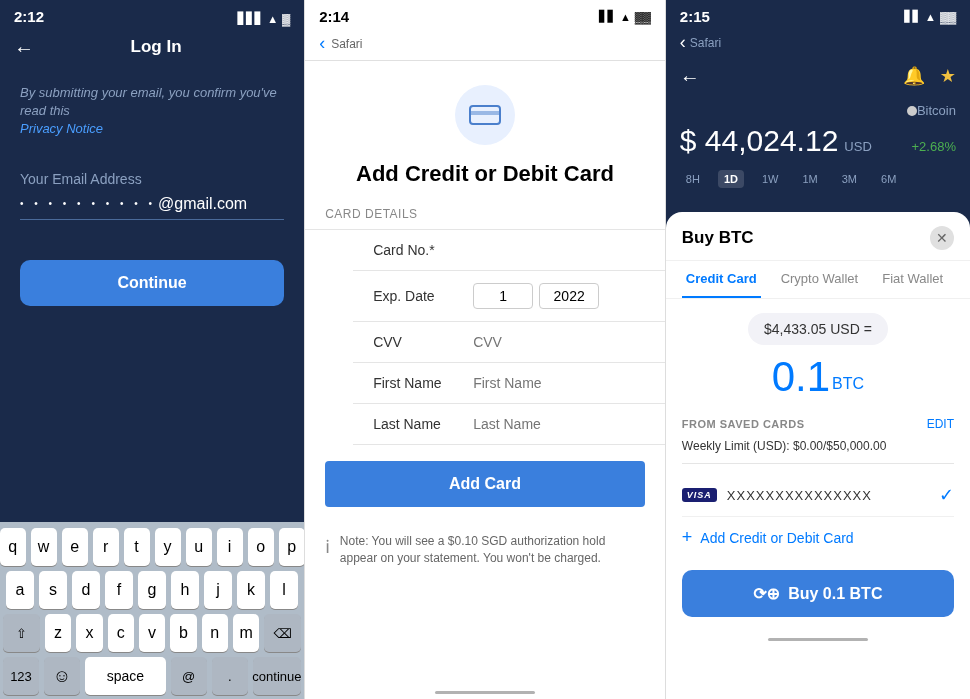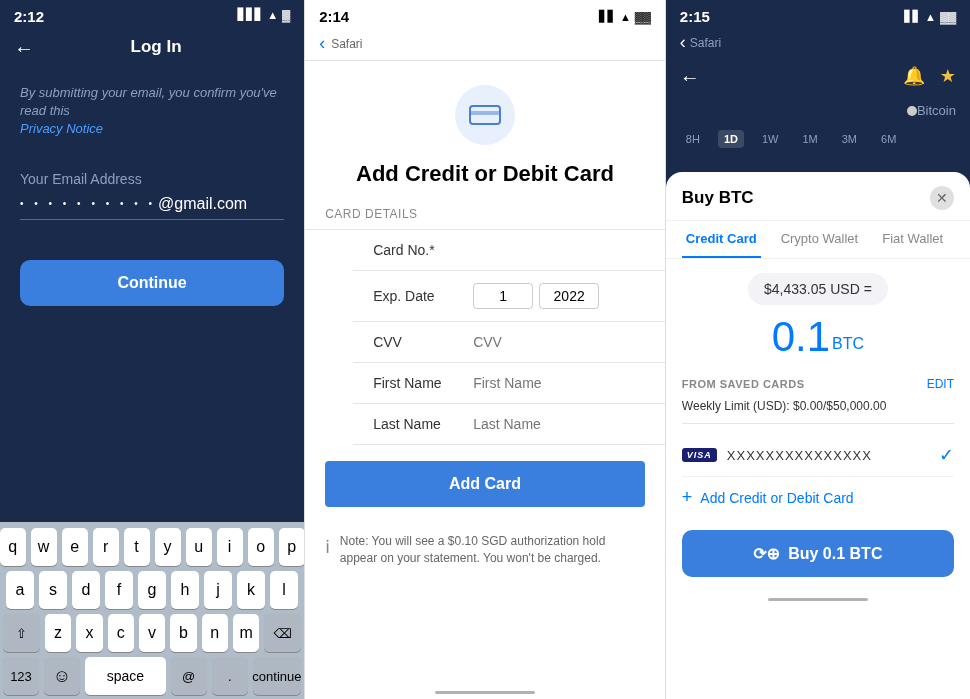--- a/index.html
+++ b/index.html
@@ -19,21 +19,21 @@
       background: #1a2a4a;
       display: flex;
       flex-direction: column;
       position: relative;
       overflow: hidden;
     }
 
     .status-bar {
       display: flex;
       justify-content: space-between;
-      align-items: flex-start;
+      align-items: flex-end;
       padding: 8px 14px 4px;
       color: white;
       font-size: 13px;
       font-weight: 600;
     }
     .status-bar .time { font-weight: 700; font-size: 15px; }
     .status-icons { display: flex; gap: 4px; align-items: center; font-size: 11px; }
 
     .nav-bar {
       display: flex;
@@ -669,20 +669,25 @@
       <span class="nav-bell">🔔</span>
       <span class="nav-star">★</span>
     </div>
   </div>
 
   <div class="bitcoin-section">
     <div class="bitcoin-label">
       <div class="btc-dot"></div>
       <span>Bitcoin</span>
     </div>
+    <div class="btc-price-row">
+      <span class="btc-price">$ 44,024.12</span>
+      <span class="btc-usd">USD</span>
+      <span class="btc-change">+2.68%</span>
+    </div>
   </div>
 
   <div class="chart-timeframes">
     <span class="tf">8H</span>
     <span class="tf active">1D</span>
     <span class="tf">1W</span>
     <span class="tf">1M</span>
     <span class="tf">3M</span>
     <span class="tf">6M</span>
   </div>

